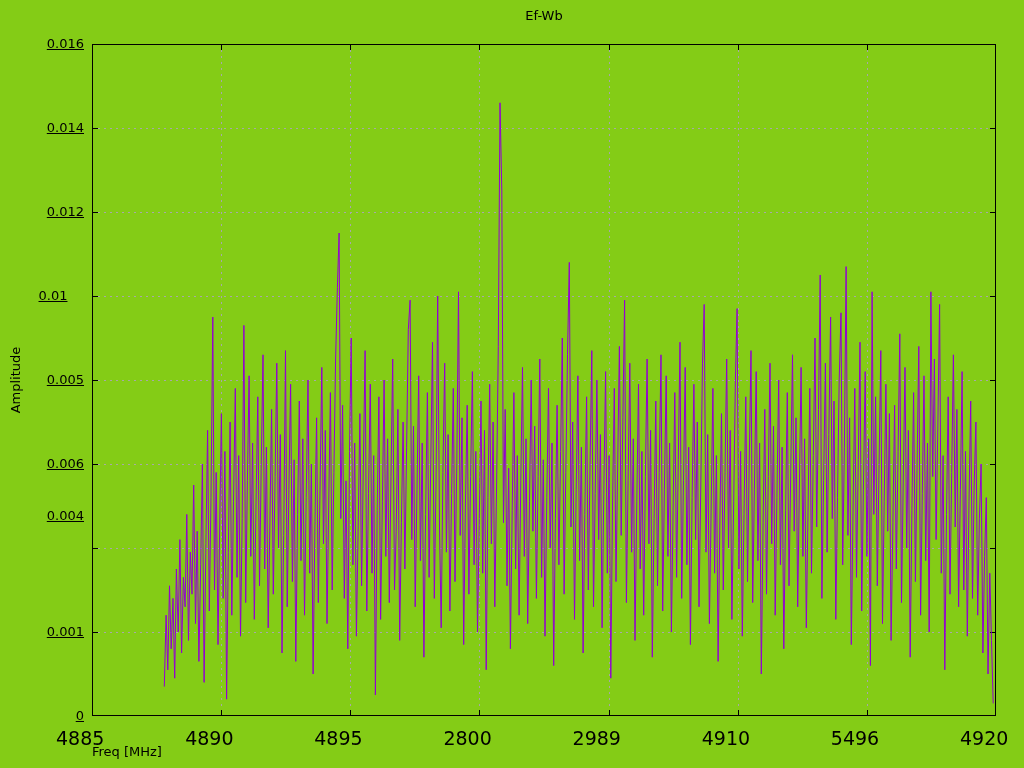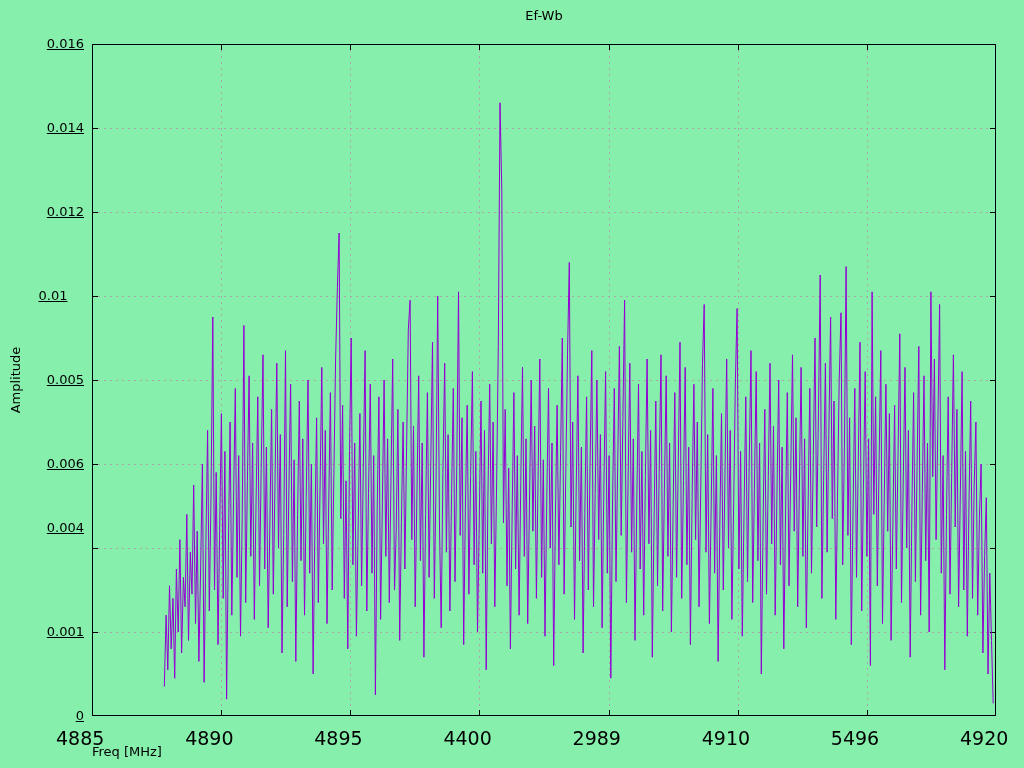--- a/index.html
+++ b/index.html
@@ -1,16 +1,16 @@
 <!DOCTYPE html>
 <html><head>
 <meta charset="utf-8">
 <style>
   html,body{margin:0;padding:0;background:#fff;}
-  .figure{position:relative;width:1024px;height:768px;background:#86efac;
+  .figure{position:relative;width:1024px;height:768px;background:#84cc16;
           font-family:"DejaVu Sans","Liberation Sans",sans-serif;color:#000;overflow:hidden;}
   .chart-title{position:absolute;left:92px;top:8px;width:904px;text-align:center;
                font-size:13px;line-height:16px;}
   .plot{position:absolute;left:92px;top:44px;width:904px;height:672px;}
   .plot svg{position:absolute;left:0;top:0;display:block;}
   .ytick{position:absolute;width:62px;text-align:right;font-size:13px;line-height:16px;text-decoration:underline;}
   .xtick{position:absolute;width:72px;text-align:left;font-size:19px;line-height:16px;margin-top:8px;}
   .y-axis-label{position:absolute;left:15px;top:380px;font-size:13px;white-space:nowrap;
                 transform:translate(-50%,-50%) rotate(-90deg);}
   .x-axis-label{position:absolute;left:92px;top:744px;width:904px;text-align:left;
@@ -78,33 +78,33 @@
           <line x1="904" y1="0.5" x2="898" y2="0.5" stroke="#000000" stroke-width="1"></line>
         </g>
       <polyline id="trace" fill="none" stroke-width="1" points="72.3,642.6 74.1,571.2 75.8,625.8 77.5,541.8 79.2,604.8 81.0,554.4 82.7,634.2 84.4,525.0 86.2,588.0 87.9,495.6 89.6,609.0 91.4,533.4 93.1,562.8 94.8,470.4 96.5,596.4 98.3,508.2 100.0,550.2 101.7,441.0 103.5,579.6 105.2,487.2 106.9,617.4 108.7,520.8 110.4,420.0 112.1,638.4 113.9,499.8 115.6,386.4 117.3,567.0 119.0,453.6 120.8,273.0 122.5,546.0 124.2,428.4 126.0,600.6 127.7,483.0 129.4,369.6 131.2,554.4 132.9,407.4 134.6,655.2 136.3,508.2 138.1,378.0 139.8,571.2 141.5,457.8 143.3,344.4 145.0,533.4 146.7,411.6 148.5,592.2 150.2,474.6 151.9,281.4 153.7,558.6 155.4,436.8 157.1,331.8 158.8,512.4 160.6,399.0 162.3,575.4 164.0,462.0 165.8,352.8 167.5,541.8 169.2,424.2 171.0,310.8 172.7,525.0 174.4,403.2 176.2,583.8 177.9,478.8 179.6,365.4 181.3,550.2 183.1,432.6 184.8,319.2 186.5,504.0 188.3,390.6 190.0,609.0 191.7,491.4 193.5,306.6 195.2,562.8 196.9,445.2 198.6,340.2 200.4,537.6 202.1,415.8 203.8,617.4 205.6,470.4 207.3,357.0 209.0,516.6 210.8,394.8 212.5,571.2 214.2,453.6 216.0,336.0 217.7,529.2 219.4,420.0 221.1,630.0 222.9,483.0 224.6,373.8 226.3,558.6 228.1,441.0 229.8,323.4 231.5,499.8 233.3,386.4 235.0,579.6 236.7,462.0 238.4,348.6 240.2,546.0 241.9,428.4 243.6,315.0 245.4,243.6 247.1,189.0 248.8,474.6 250.6,361.2 252.3,554.4 254.0,436.8 255.8,604.8 257.5,407.4 259.2,294.0 260.9,520.8 262.7,399.0 264.4,592.2 266.1,487.2 267.9,369.6 269.6,541.8 271.3,424.2 273.1,306.6 274.8,567.0 276.5,449.4 278.3,340.2 280.0,529.2 281.7,411.6 283.4,651.0 285.2,466.2 286.9,352.8 288.6,575.4 290.4,457.8 292.1,336.0 293.8,512.4 295.6,394.8 297.3,558.6 299.0,432.6 300.7,315.0 302.5,546.0 304.2,487.2 305.9,365.4 307.7,596.4 309.4,478.8 311.1,378.0 312.9,525.0 314.6,403.2 316.3,285.6 318.1,256.2 319.8,495.6 321.5,382.2 323.2,562.8 325.0,445.2 326.7,331.8 328.4,516.6 330.2,399.0 331.9,613.2 333.6,470.4 335.4,348.6 337.1,533.4 338.8,415.8 340.5,298.2 342.3,554.4 344.0,441.0 345.7,252.0 347.5,483.0 349.2,583.8 350.9,428.4 352.7,319.2 354.4,508.2 356.1,390.6 357.9,567.0 359.6,449.4 361.3,344.4 363.0,537.6 364.8,420.0 366.5,247.8 368.2,491.4 370.0,373.8 371.7,600.6 373.4,462.0 375.2,361.2 376.9,550.2 378.6,432.6 380.4,327.6 382.1,520.8 383.8,407.4 385.5,588.0 387.3,474.6 389.0,357.0 390.7,529.2 392.5,386.4 394.2,625.8 395.9,453.6 397.7,340.2 399.4,499.8 401.1,378.0 402.8,562.8 404.6,441.0 406.3,302.4 408.0,58.8 409.8,147.0 411.5,478.8 413.2,365.4 415.0,541.8 416.7,424.2 418.4,604.8 420.2,466.2 421.9,348.6 423.6,525.0 425.3,411.6 427.1,571.2 428.8,436.8 430.5,323.4 432.3,512.4 434.0,394.8 435.7,579.6 437.5,457.8 439.2,336.0 440.9,487.2 442.7,382.2 444.4,554.4 446.1,432.6 447.8,315.0 449.6,533.4 451.3,415.8 453.0,592.2 454.8,453.6 456.5,344.4 458.2,504.0 460.0,399.0 461.7,621.6 463.4,474.6 465.1,361.2 466.9,520.8 468.6,407.4 470.3,294.0 472.1,550.2 473.8,428.4 475.5,310.8 477.3,218.4 479.0,483.0 480.7,378.0 482.5,575.4 484.2,445.2 485.9,331.8 487.6,516.6 489.4,403.2 491.1,609.0 492.8,470.4 494.6,352.8 496.3,546.0 498.0,424.2 499.8,306.6 501.5,562.8 503.2,449.4 504.9,336.0 506.7,495.6 508.4,390.6 510.1,583.8 511.9,441.0 513.6,327.6 515.3,529.2 517.1,411.6 518.8,634.2 520.5,462.0 522.3,344.4 524.0,537.6 525.7,420.0 527.4,302.4 529.2,491.4 530.9,373.8 532.6,256.2 534.4,558.6 536.1,436.8 537.8,319.2 539.6,508.2 541.3,394.8 543.0,596.4 544.8,457.8 546.5,340.2 548.2,525.0 549.9,407.4 551.7,571.2 553.4,432.6 555.1,315.0 556.9,499.8 558.6,386.4 560.3,613.2 562.1,474.6 563.8,357.0 565.5,541.8 567.2,428.4 569.0,310.8 570.7,567.0 572.4,445.2 574.2,331.8 575.9,512.4 577.6,399.0 579.4,588.0 581.1,466.2 582.8,348.6 584.6,533.4 586.3,415.8 588.0,298.2 589.7,554.4 591.5,436.8 593.2,323.4 594.9,520.8 596.7,403.2 598.4,600.6 600.1,453.6 601.9,340.2 603.6,495.6 605.3,378.0 607.0,562.8 608.8,441.0 610.5,319.2 612.2,260.4 614.0,508.2 615.7,390.6 617.4,579.6 619.2,462.0 620.9,344.4 622.6,529.2 624.4,411.6 626.1,617.4 627.8,483.0 629.5,369.6 631.3,546.0 633.0,428.4 634.7,315.0 636.5,504.0 638.2,386.4 639.9,575.4 641.7,457.8 643.4,336.0 645.1,264.6 646.9,525.0 648.6,407.4 650.3,592.2 652.0,470.4 653.8,352.8 655.5,537.6 657.2,420.0 659.0,306.6 660.7,558.6 662.4,445.2 664.2,327.6 665.9,516.6 667.6,399.0 669.3,630.0 671.1,478.8 672.8,365.4 674.5,550.2 676.3,432.6 678.0,319.2 679.7,499.8 681.5,382.2 683.2,571.2 684.9,453.6 686.7,336.0 688.4,520.8 690.1,403.2 691.8,604.8 693.6,466.2 695.3,348.6 697.0,541.8 698.8,424.2 700.5,310.8 702.2,487.2 704.0,373.8 705.7,562.8 707.4,441.0 709.1,323.4 710.9,512.4 712.6,394.8 714.3,583.8 716.1,462.0 717.8,344.4 719.5,529.2 721.3,411.6 723.0,294.0 724.7,483.0 726.5,365.4 728.2,231.0 729.9,554.4 731.6,436.8 733.4,319.2 735.1,508.2 736.8,390.6 738.6,273.0 740.3,474.6 742.0,357.0 743.8,575.4 745.5,453.6 747.2,336.0 749.0,268.8 750.7,520.8 752.4,403.2 754.1,222.6 755.9,491.4 757.6,373.8 759.3,600.6 761.1,462.0 762.8,344.4 764.5,533.4 766.3,415.8 768.0,298.2 769.7,567.0 771.4,445.2 773.2,327.6 774.9,512.4 776.6,394.8 778.4,621.6 780.1,247.8 781.8,470.4 783.6,352.8 785.3,541.8 787.0,424.2 788.8,306.6 790.5,579.6 792.2,457.8 793.9,340.2 795.7,487.2 797.4,369.6 799.1,596.4 800.9,478.8 802.6,361.2 804.3,525.0 806.1,407.4 807.8,289.8 809.5,558.6 811.2,441.0 813.0,323.4 814.7,504.0 816.4,386.4 818.2,613.2 819.9,466.2 821.6,348.6 823.4,537.6 825.1,420.0 826.8,302.4 828.6,571.2 830.3,449.4 832.0,331.8 833.7,516.6 835.5,399.0 837.2,588.0 838.9,247.8 840.7,432.6 842.4,315.0 844.1,495.6 845.9,378.0 847.6,260.4 849.3,529.2 851.1,411.6 852.8,625.8 854.5,470.4 856.2,352.8 858.0,550.2 859.7,428.4 861.4,310.8 863.2,483.0 864.9,365.4 866.6,562.8 868.4,445.2 870.1,327.6 871.8,546.0 873.5,407.4 875.3,592.2 877.0,457.8 878.7,357.0 880.5,554.4 882.2,441.0 883.9,378.0 885.7,571.2 887.4,474.6 889.1,420.0 890.9,609.0 892.6,512.4 894.3,453.6 896.0,630.0 897.8,529.2 899.5,596.4 901.2,659.4" stroke="#9400d3"></polyline>
       <rect id="plot-border" x="0.5" y="0.5" width="903" height="671" fill="none" stroke-width="1" stroke="#000000"></rect>
     </svg>
   </div>
 
   <div id="y-tick-labels">
       <div class="ytick" style="left: 22px; top: 708px;">0</div>
       <div class="ytick" style="left: 22px; top: 624px;">0.001</div>
-      <div class="ytick" style="left: 22px; top: 520px;">0.004</div>
+      <div class="ytick" style="left: 22px; top: 508px;">0.004</div>
       <div class="ytick" style="left: 22px; top: 456px;">0.006</div>
       <div class="ytick" style="left: 22px; top: 372px;">0.005</div>
       <div class="ytick" style="left: 22px; top: 288px; text-align: center;">0.01</div>
       <div class="ytick" style="left: 22px; top: 204px;">0.012</div>
       <div class="ytick" style="left: 22px; top: 120px;">0.014</div>
       <div class="ytick" style="left: 22px; top: 36px;">0.016</div>
     </div>
   <div id="x-tick-labels">
       <div class="xtick" style="left: 56px; top: 722px;">4885</div>
       <div class="xtick" style="left: 185.143px; top: 722px;">4890</div>
       <div class="xtick" style="left: 314.286px; top: 722px;">4895</div>
-      <div class="xtick" style="left: 443.429px; top: 722px;">4400</div>
+      <div class="xtick" style="left: 443.429px; top: 722px;">2800</div>
       <div class="xtick" style="left: 572.571px; top: 722px;">2989</div>
       <div class="xtick" style="left: 701.714px; top: 722px;">4910</div>
       <div class="xtick" style="left: 830.857px; top: 722px;">5496</div>
       <div class="xtick" style="left: 960px; top: 722px;">4920</div>
     </div>
 
   <div class="x-axis-label">Freq [MHz]</div>
 </div>
 
 </body></html>

